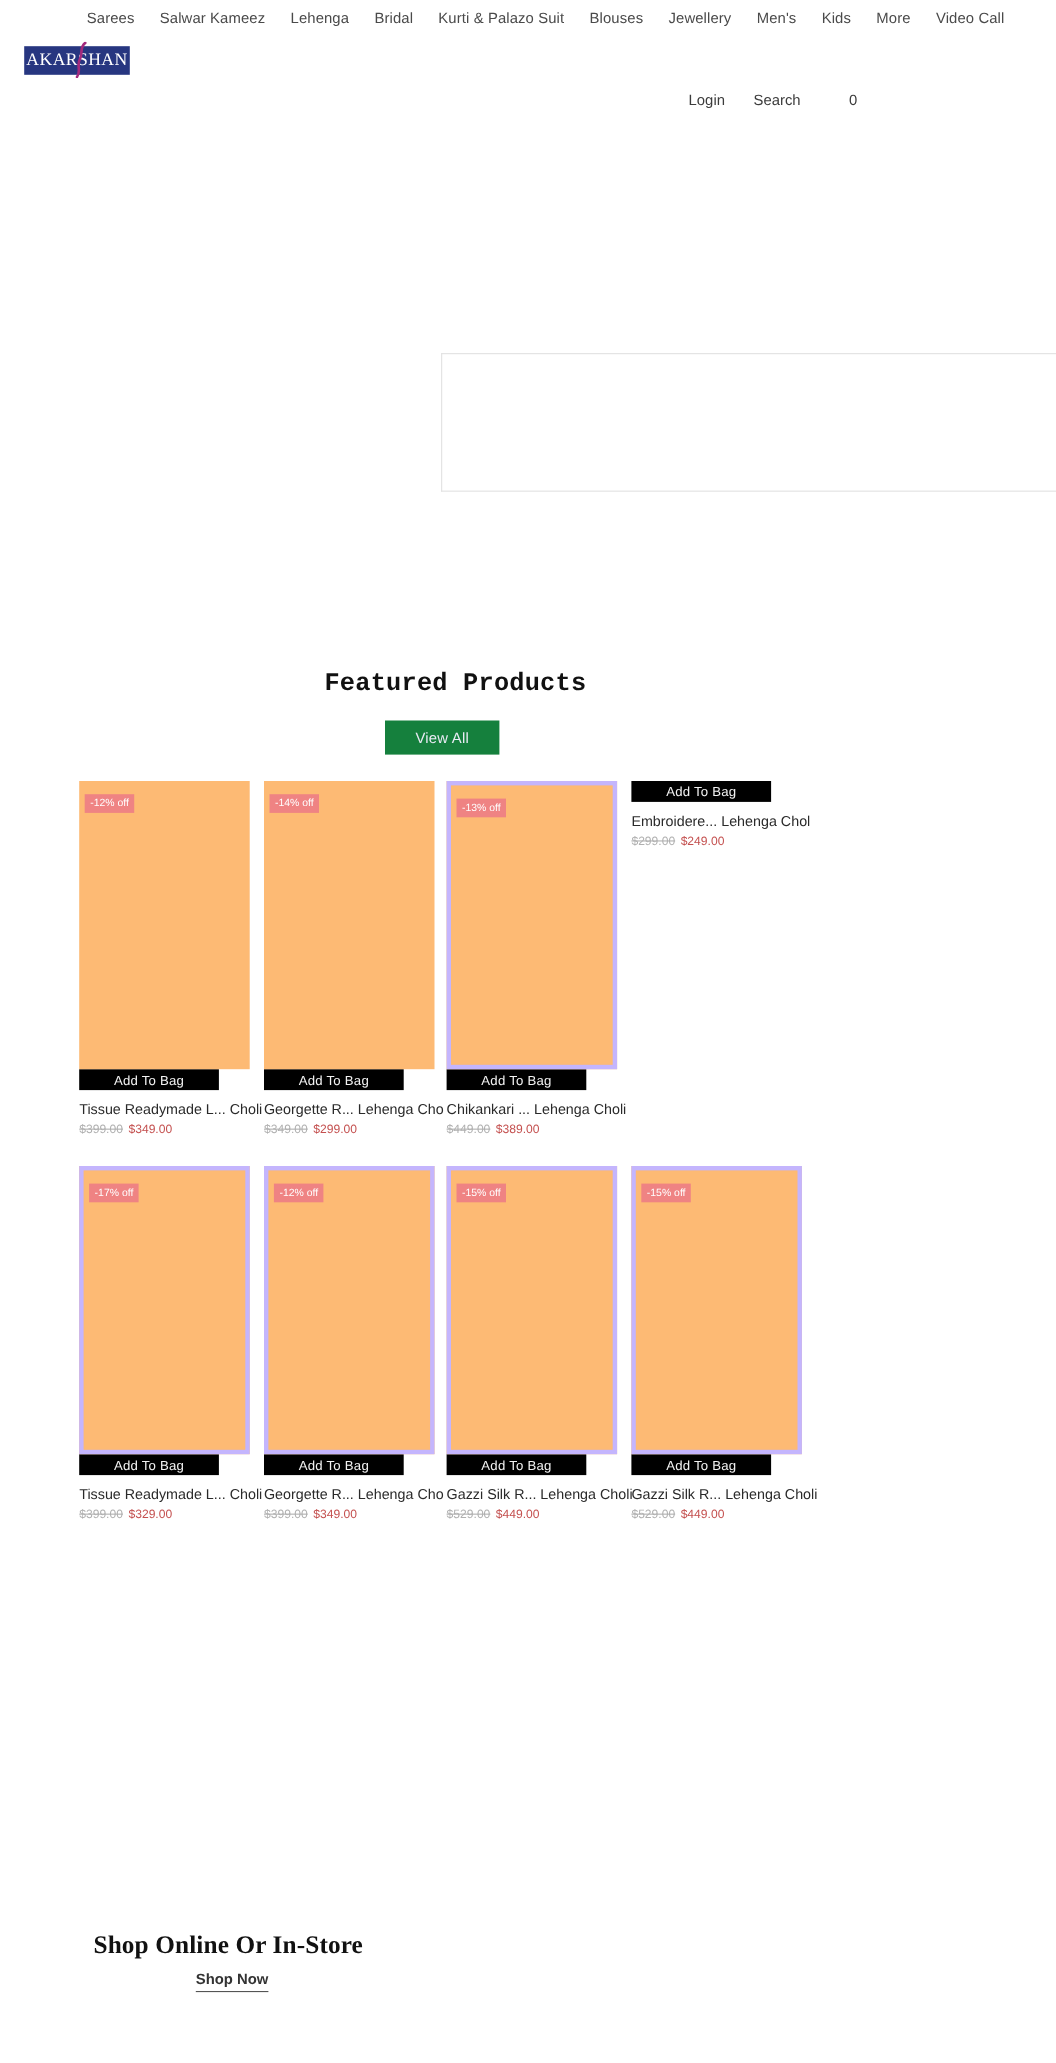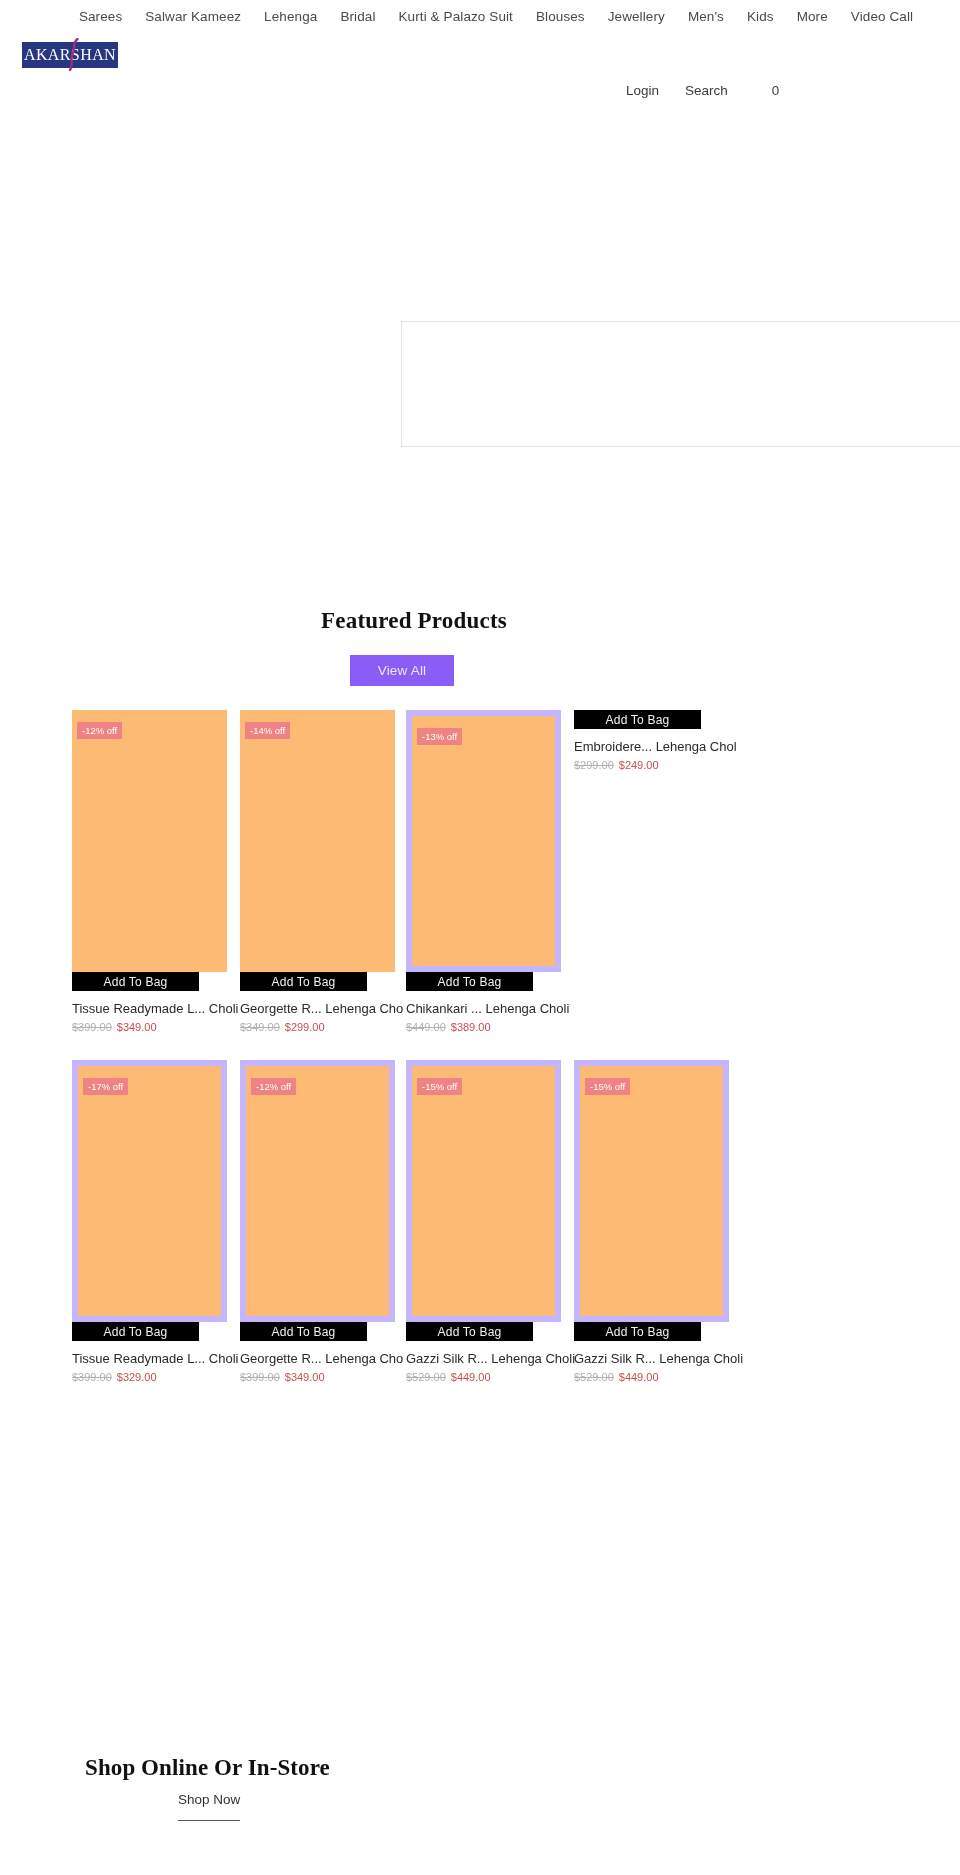--- a/index.html
+++ b/index.html
@@ -61,48 +61,48 @@
     width: 600px; height: 126px;
     border: 1px solid #e2e2e2;
     border-right: none;
     background: #ffffff;
   }
 
   
   .featured-title {
     position: absolute; left: 0; top: 608px; width: 828px;
     text-align: center;
-    font-family: Liberation Serif, serif;
+    font-family: Liberation Mono, monospace;
     font-weight: bold; font-size: 23px; color: #111111;
     letter-spacing: .2px;
   }
   .view-all {
     position: absolute; left: 350px; top: 655px;
     width: 104px; height: 31px;
-    background: #8b5cf6; color: #e9eaf4;
+    background: #15803d; color: #e9eaf4;
     border: none; cursor: pointer;
     font-family: "Liberation Sans", sans-serif;
     font-size: 13.5px; letter-spacing: .2px;
     display: flex; align-items: center; justify-content: center;
   }
 
   
   .grid {
     position: absolute; left: 0px; top: 710px;
     width: 960px;
   }
   .prow { position: relative; width: 960px; height: 350px; }
   .prow.row2 { }
   .card {
     position: absolute; top: 0; width: 155px;
   }
   .card .media {
     position: relative; width: 155px; height: 262px; background: #fdba74; text-align: right;
   }
-  .card.bordered .media { border: 6px solid #c4b5fd; }
+  .card.bordered .media { border: 4px solid #c4b5fd; }
   .badge {
     position: absolute; left: 5px; top: 12px;
     background: #ef8383; color: #ffffff;
     font-size: 9.5px; line-height: 13px; padding: 1.5px 5px 2.5px 5px;
     white-space: nowrap;
   }
   .add-bag {
     width: 127px; height: 19px; background: #000000; color: #f2f2f2;
     font-size: 12px; display: flex; align-items: center; justify-content: center;
     cursor: pointer; border: none; letter-spacing: .2px;
@@ -119,22 +119,23 @@
   
   .promo-title {
     position: absolute; left: 85px; top: 1755px;
     font-family: "Liberation Serif", serif;
     font-weight: bold; font-size: 23px; color: #111111;
     letter-spacing: .1px; white-space: nowrap;
   }
   .promo-link {
     position: absolute; left: 178px; top: 1792px;
     font-size: 13.5px; color: #333333; cursor: pointer;
-    border-bottom: 1px solid #555555; padding-bottom: 13px;
+    border-bottom: 1px solid #555555; padding-bottom: 3px;
     white-space: nowrap;
+    font-weight: bold;
   }
 </style>
 </head>
 <body>
 
 <div class="page">
 
   <nav class="topnav">
     <ul>
       <li>Sarees</li>

